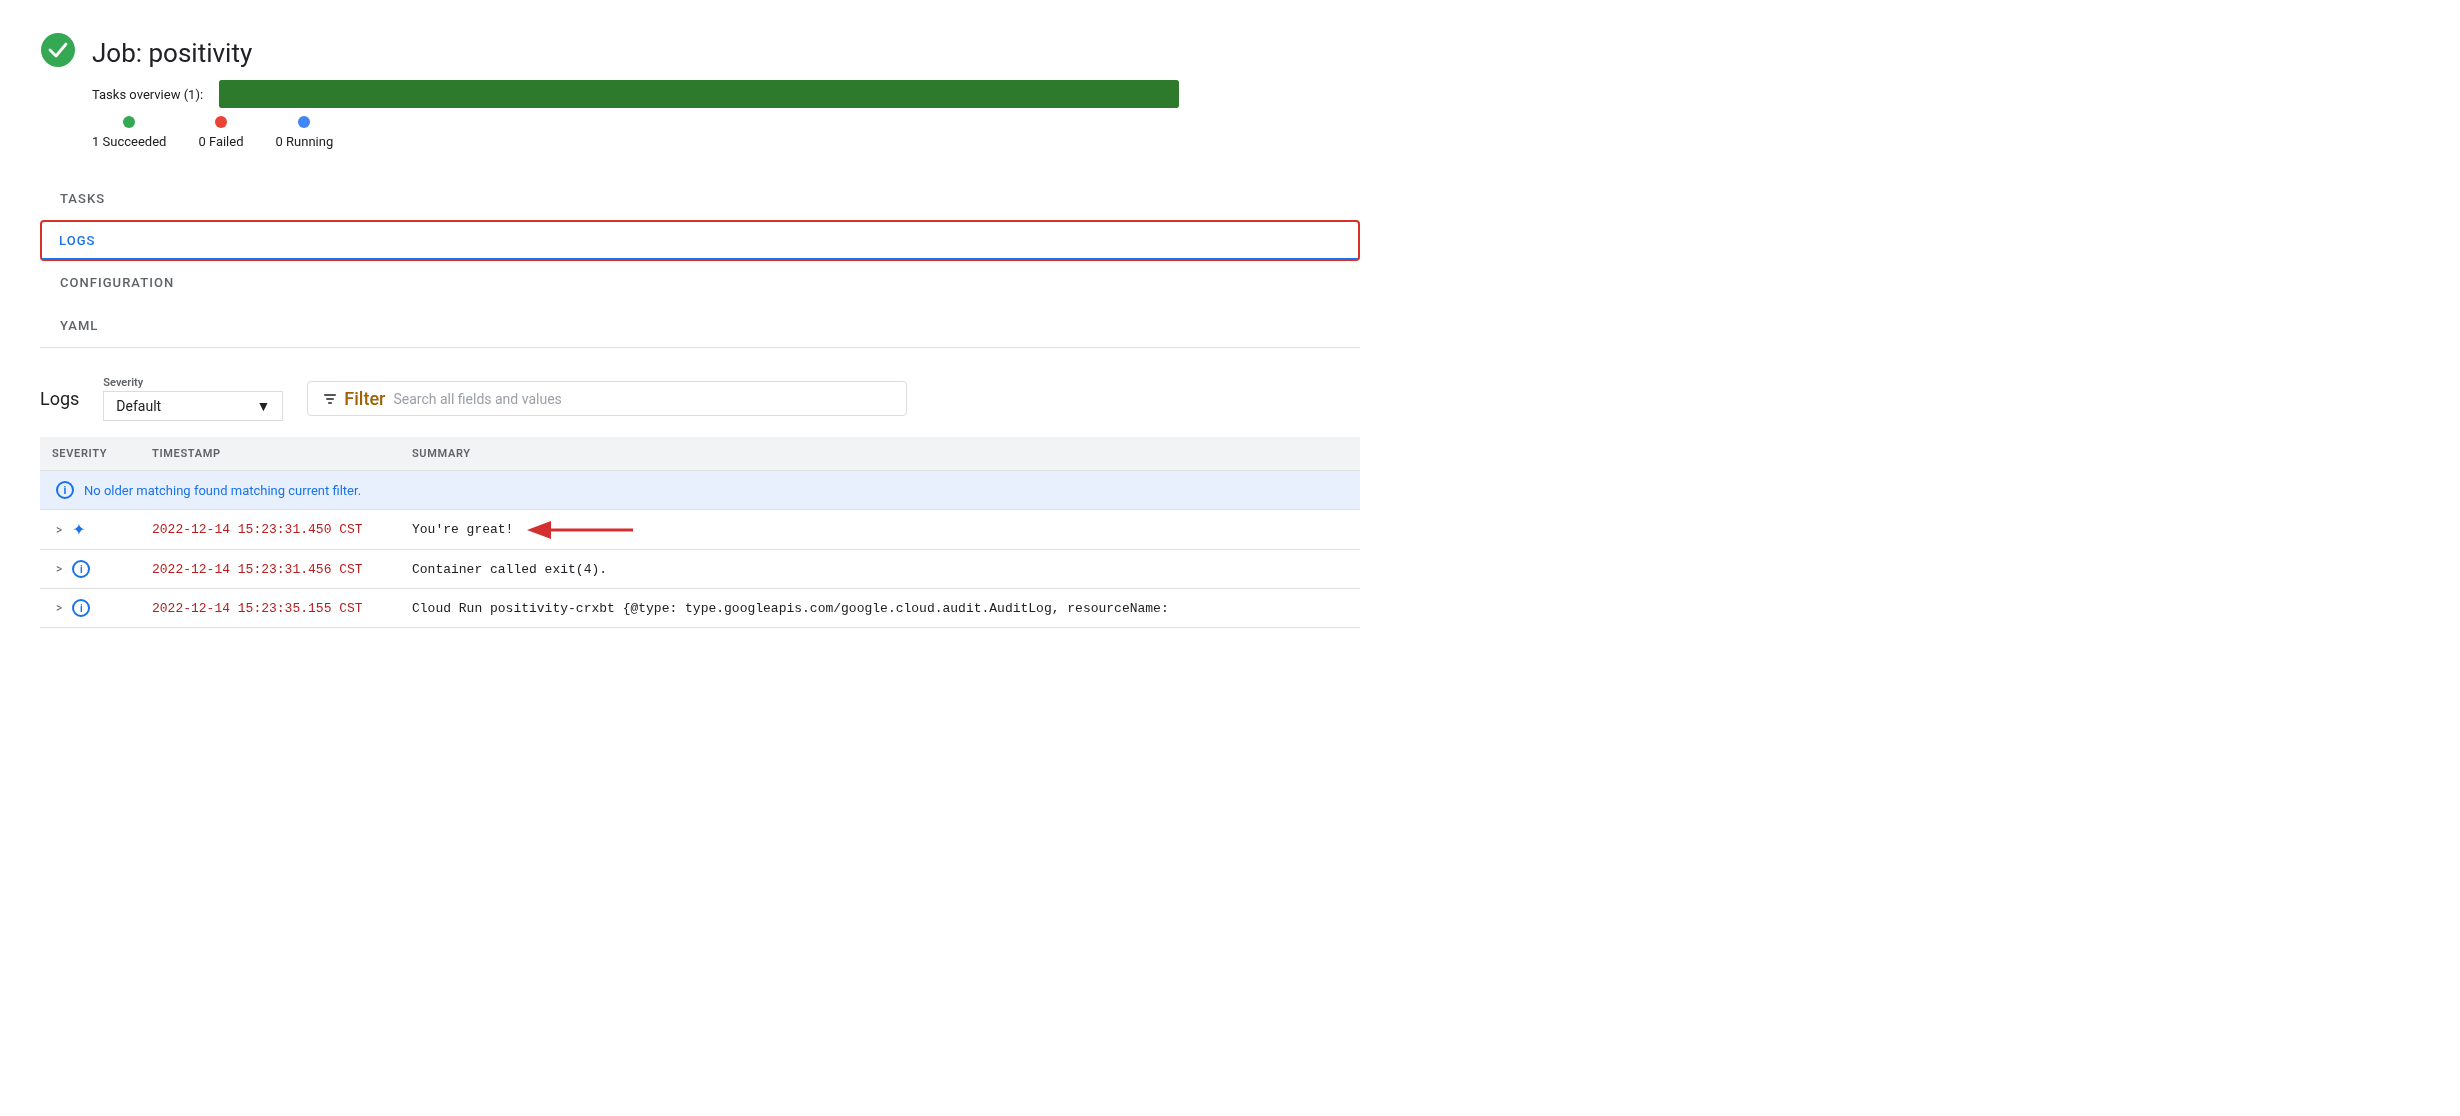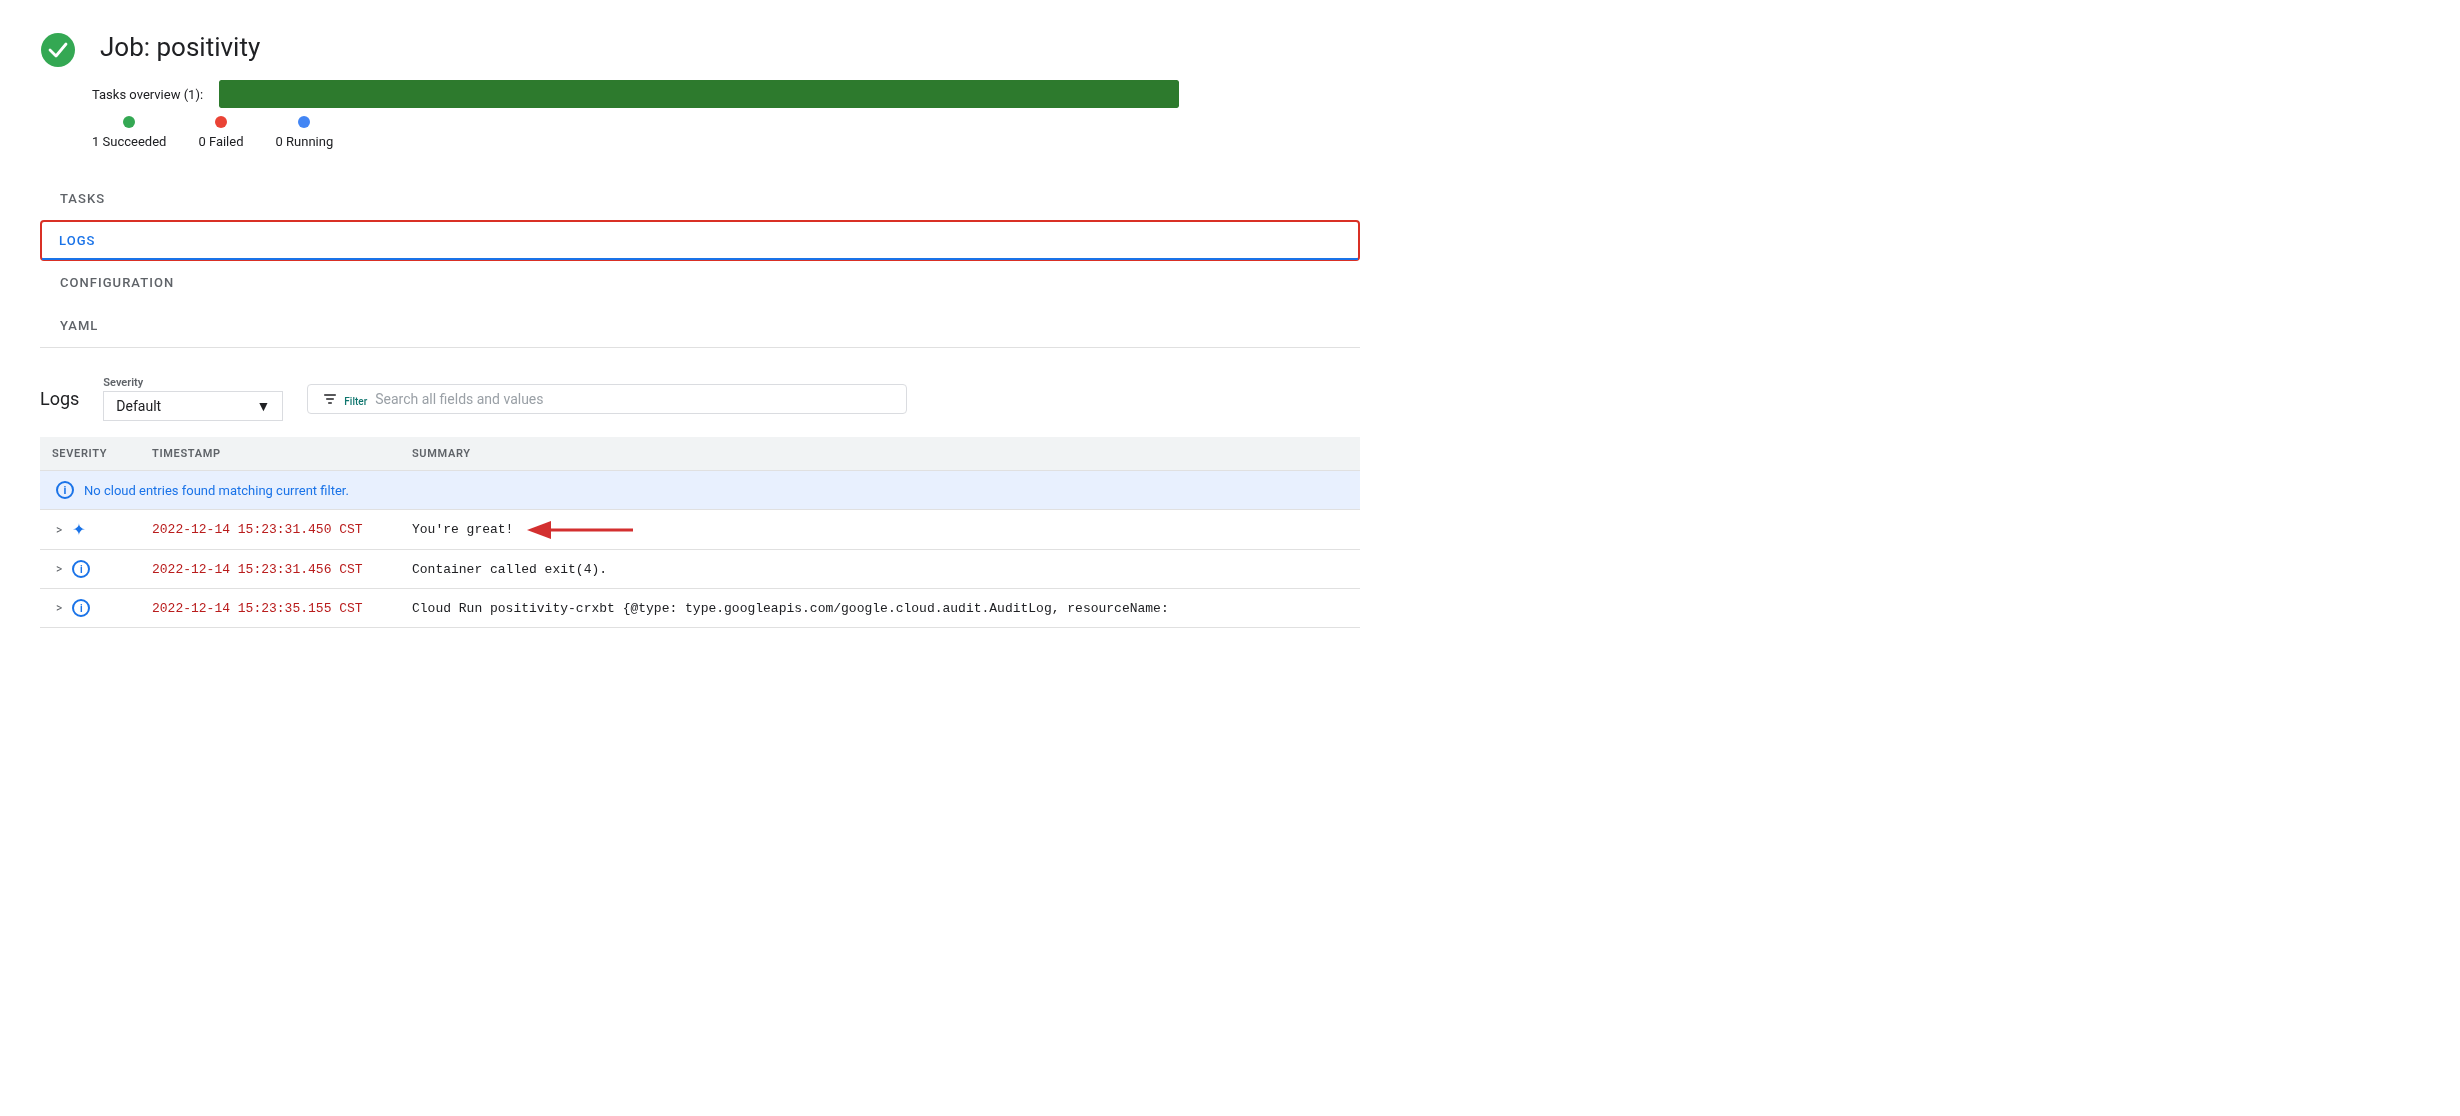--- a/index.html
+++ b/index.html
@@ -10,22 +10,22 @@
       font-size: 14px;
     }
     .page {
       padding: 32px 40px;
       max-width: 1400px;
     }
 
     
     .header {
       display: flex;
-      align-items: flex-start;
-      gap: 24px;
+      align-items: flex-end;
+      gap: 16px;
       margin-bottom: 12px;
     }
     .header-title {
       font-size: 26px;
       font-weight: 400;
       color: #202124;
     }
     .check-icon {
       width: 36px;
       height: 36px;
@@ -171,25 +171,25 @@
       gap: 8px;
       border: 1px solid #dadce0;
       border-radius: 4px;
       padding: 6px 14px;
       flex: 1;
       max-width: 600px;
       cursor: text;
     }
     .filter-icon-label {
       display: flex;
-      align-items: flex-end;
+      align-items: center;
       gap: 6px;
-      font-size: 10px;
+      font-size: 18px;
       font-weight: 500;
-      color: #0f766e;
+      color: #a16207;
       white-space: nowrap;
     }
     .filter-placeholder {
       font-size: 14px;
       color: #9aa0a6;
       text-align: center;
     }
 
     
     .log-table {
@@ -360,21 +360,21 @@
           <th style="width: 260px;">TIMESTAMP</th>
           <th>SUMMARY</th>
         </tr>
       </thead>
       <tbody>
 
         <tr class="notice-row">
           <td colspan="3">
             <div class="notice-content">
               <div class="info-circle">i</div>
-              <span>No cloud entries found matching current filter.</span>
+              <span>No older matching found matching current filter.</span>
             </div>
           </td>
         </tr>
 
         <tr>
           <td>
             <div class="sev-cell">
               <span class="expand-arrow">&gt;</span>
               <span class="sev-star">✦</span>
             </div>

